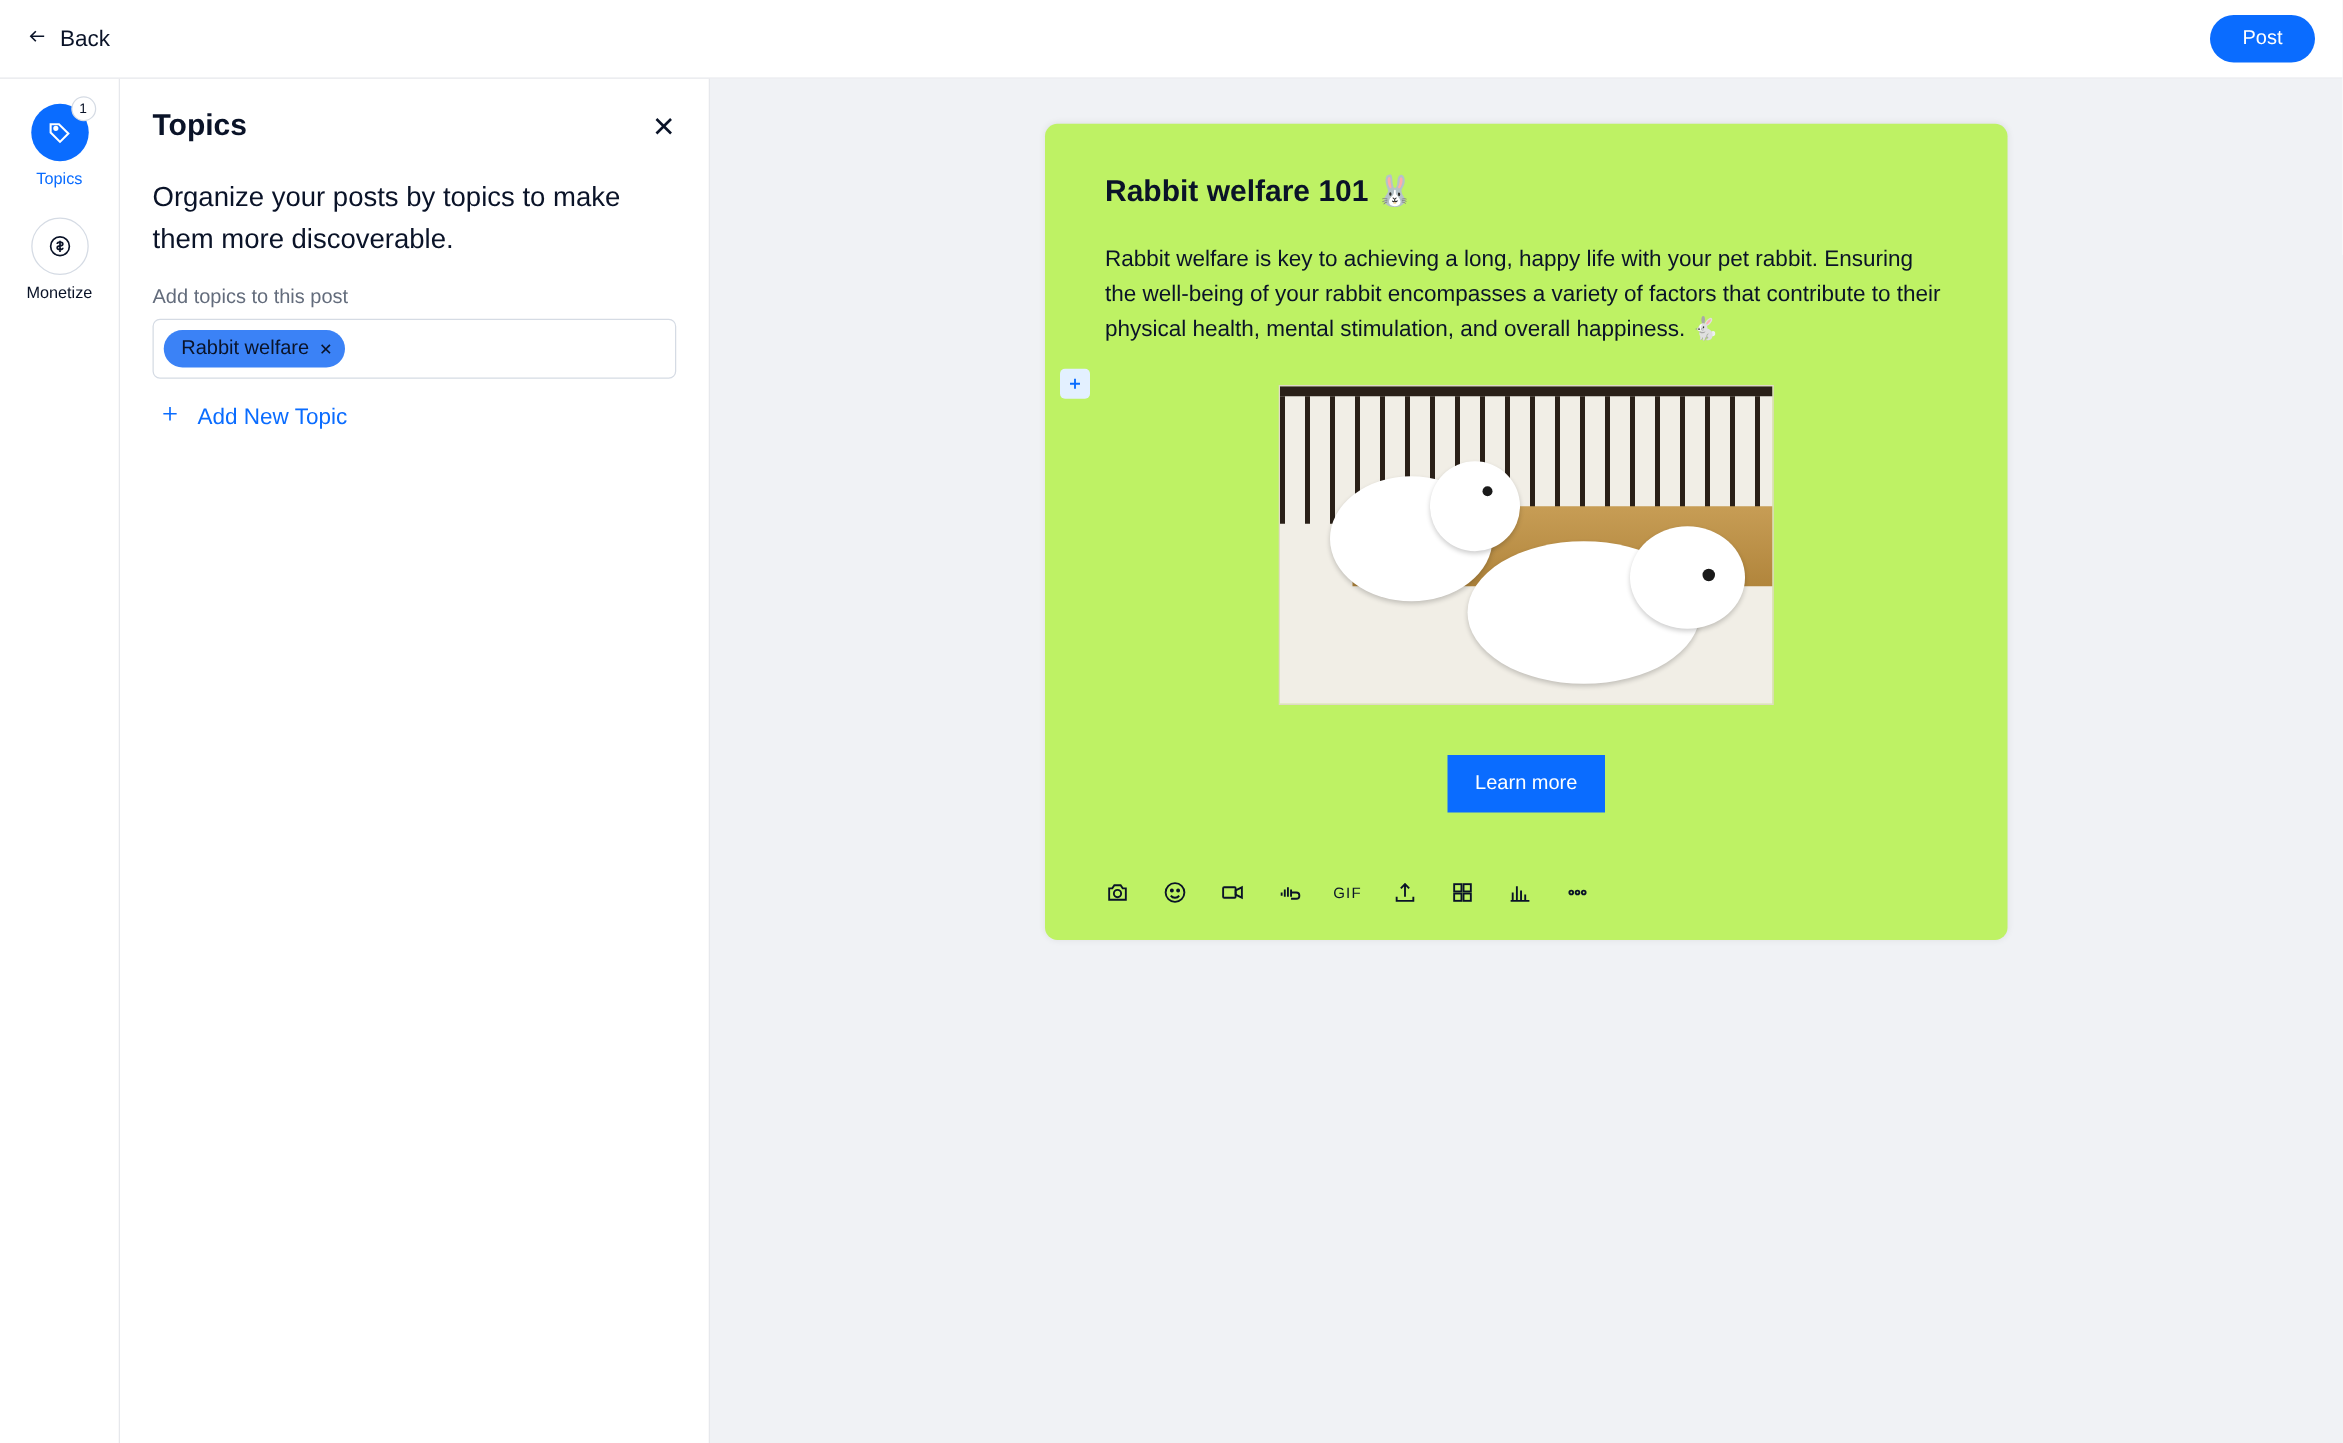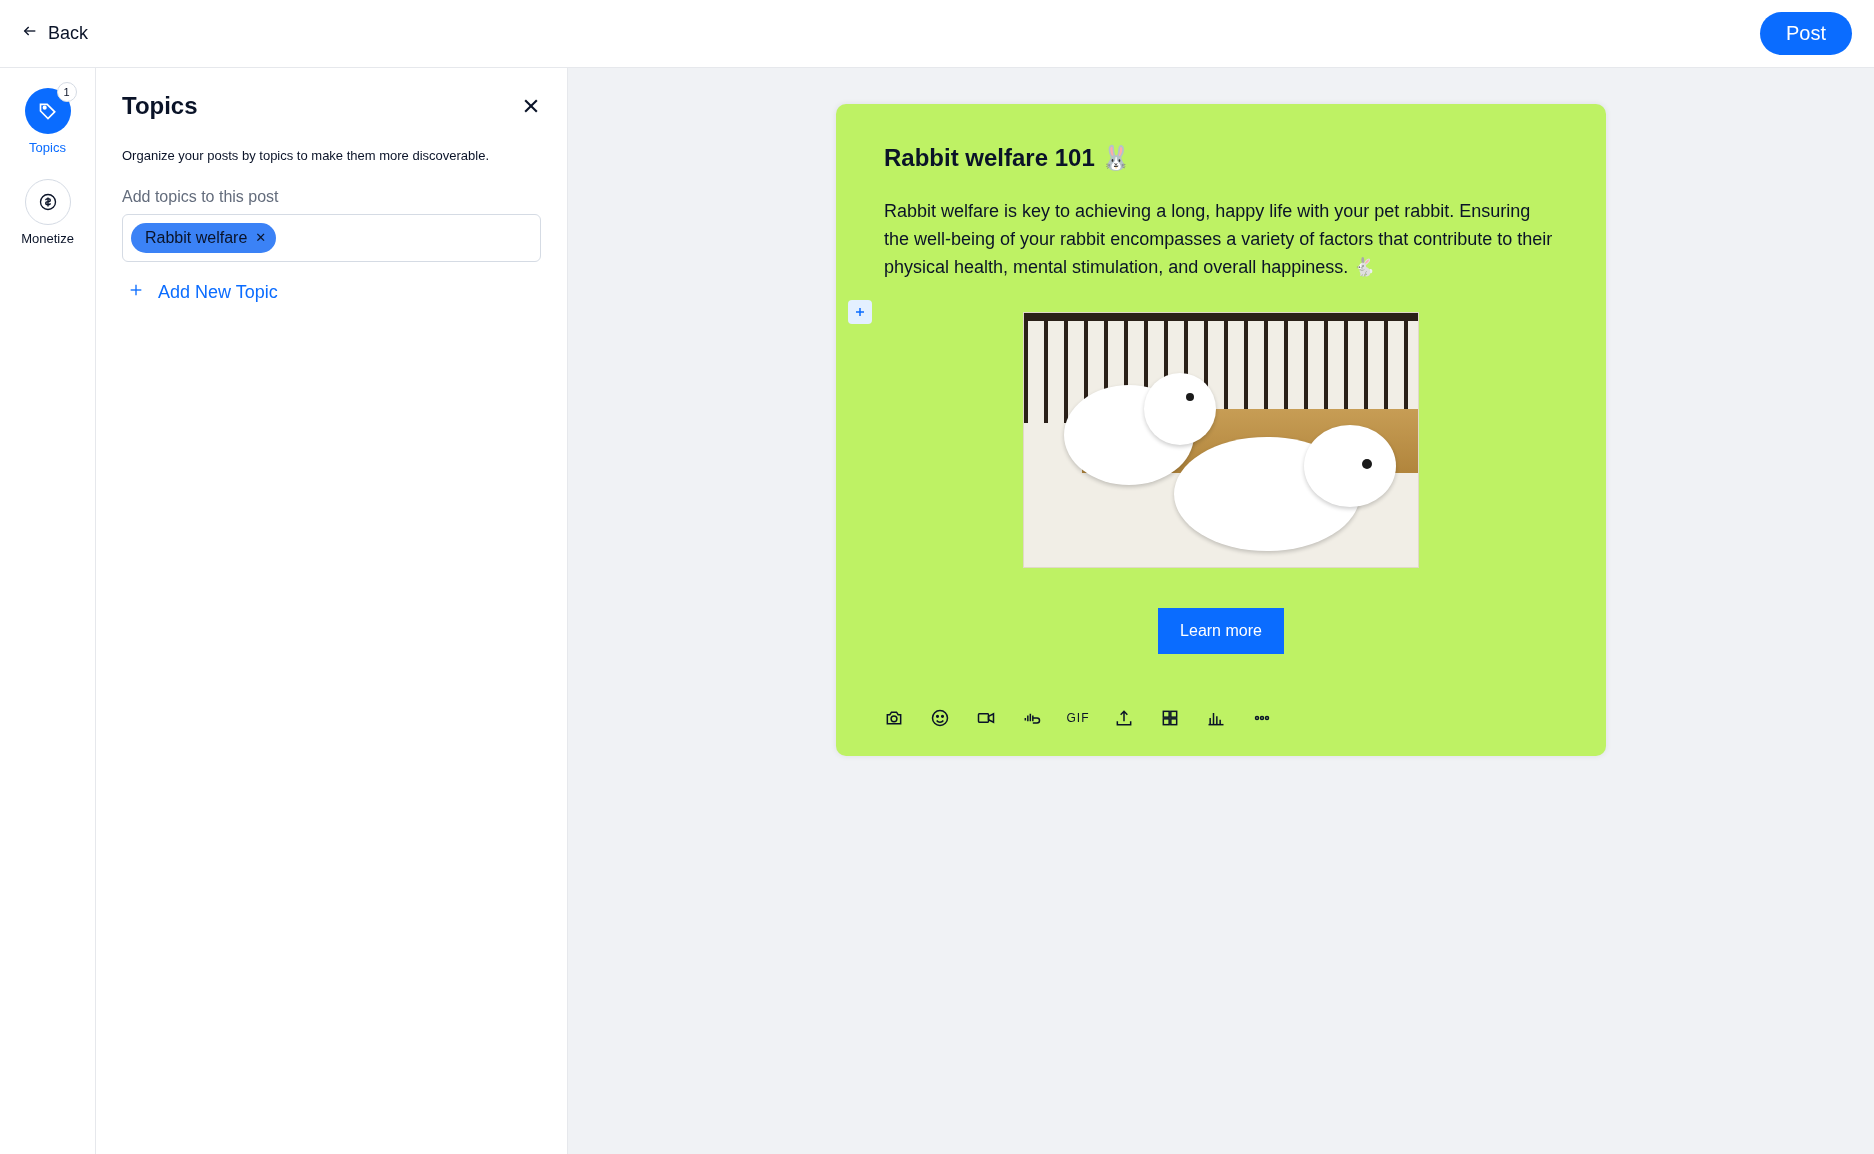--- a/index.html
+++ b/index.html
@@ -24,21 +24,21 @@
     border: none;
     font-size: 18px;
     cursor: pointer;
     color: #0a1328;
   }
   .post-btn {
     background: #0a6cff;
     color: #fff;
     border: none;
     border-radius: 22px;
-    font-size: 20px;
+    font-size: 16px;
     padding: 10px 26px;
     cursor: pointer;
   }
   
   .main {
     display: flex;
     height: calc(100vh - 60px);
   }
   .sidebar {
     width: 96px;
@@ -85,21 +85,21 @@
     width: 472px;
     border-right: 1px solid #e6e8ec;
     padding: 24px 26px;
   }
   .panel-head {
     display:flex; justify-content:space-between; align-items:center;
     margin-bottom: 26px;
   }
   .panel-title { font-size: 24px; font-weight: 700; }
   .close-x { width: 20px; height: 20px; cursor:pointer; }
-  .panel-desc { font-size: 13px; color:#0a1328; line-height:1.5; margin-bottom: 22px; margin-top: 18px; }
+  .panel-desc { font-size: 22px; color:#0a1328; line-height:1.5; margin-bottom: 22px; margin-top: 18px; }
   .field-label { font-size:16px; color:#636c7c; margin-bottom:8px; }
   .topic-field {
     border:1px solid #d5dbe4; border-radius:6px;
     padding: 8px 8px;
     display:flex; gap:6px; flex-wrap:wrap;
     margin-bottom: 16px;
   }
   .chip {
     background:#3b82f6; color:#0a1328;
     border-radius:16px;

